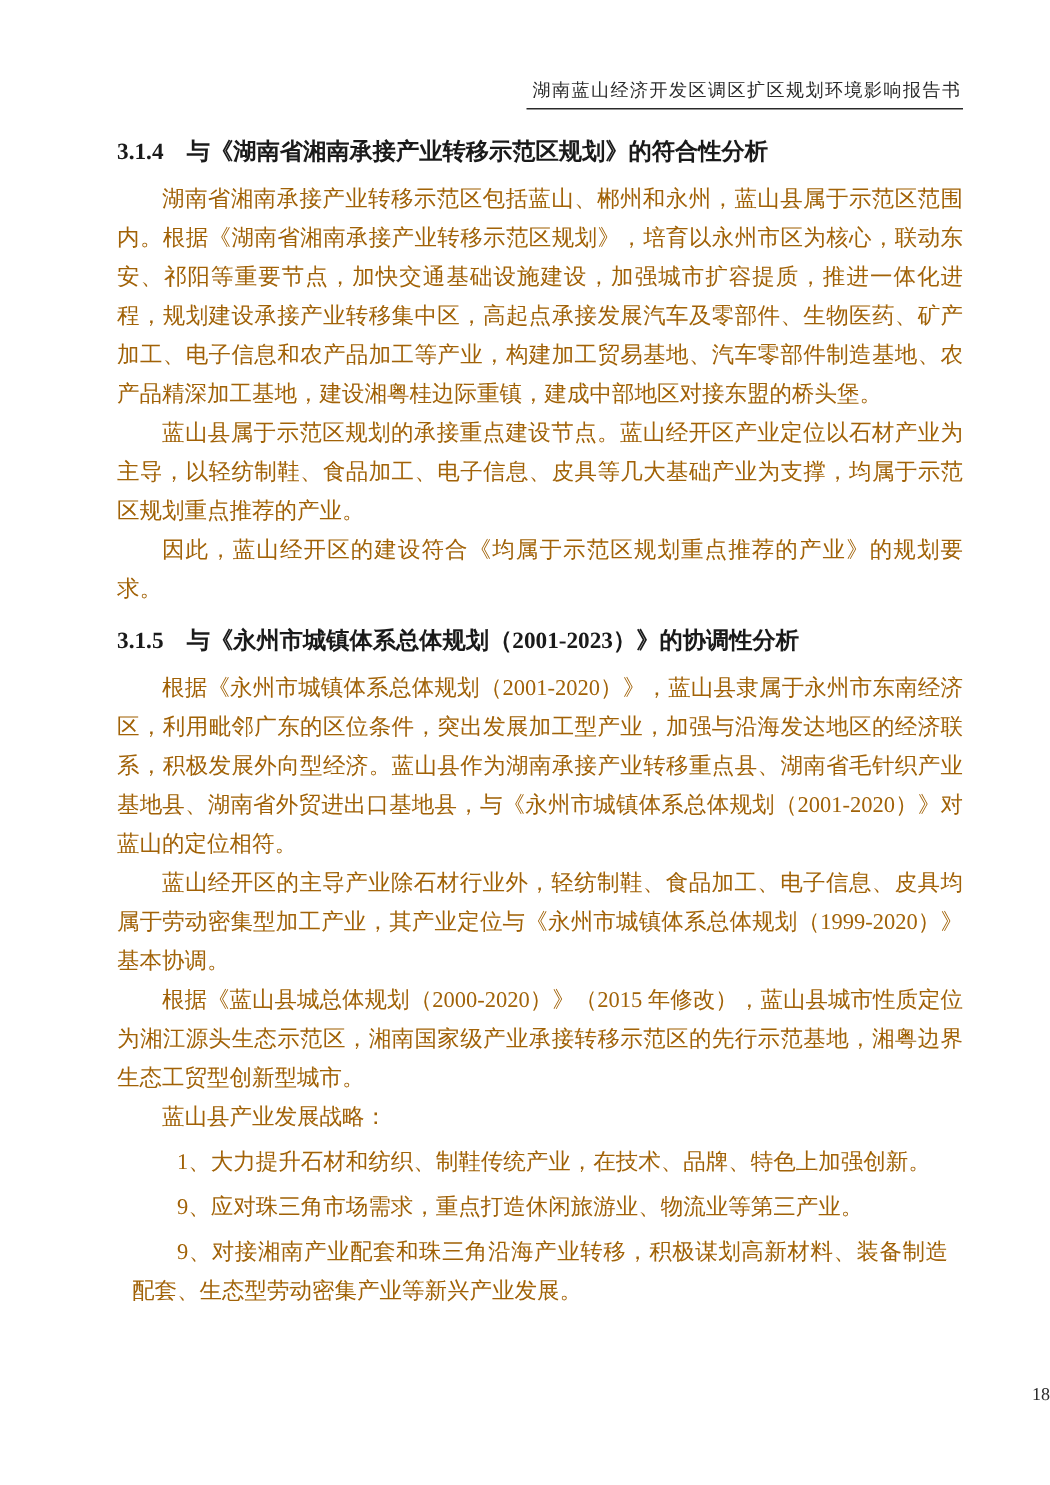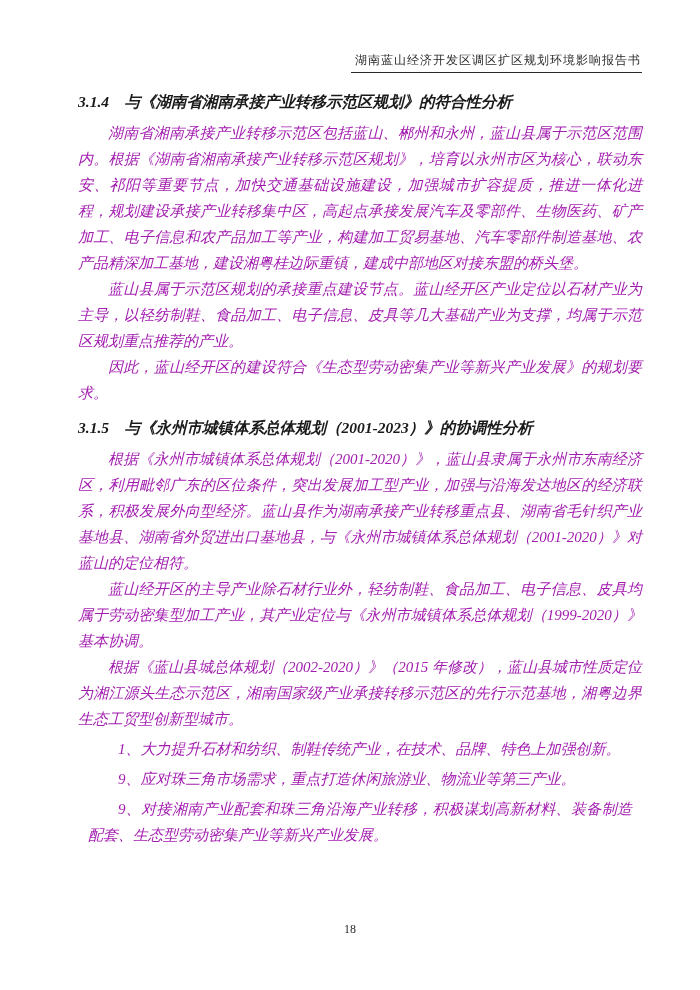--- a/index.html
+++ b/index.html
@@ -26,72 +26,72 @@
   }
   .running-head .rh-text {
     display: inline-block;
     border-bottom: 1.5px solid #2a2a2a;
     padding: 0 1px 4px 4px;
     letter-spacing: 1px;
     color: #2a2a2a;
   }
   .content {
     width: 564px;
-    font-style: italic;
   }
   .h {
     font-size: 15.5px;
     font-weight: bold;
     line-height: 26px;
     margin: 9px 0 5px 0;
     color: #1a1a1a;
   }
   .p {
     font-size: 15px;
     line-height: 26px;
     text-align: justify;
     text-justify: inter-character;
     text-indent: 2em;
     margin: 0;
-    color: #a21caf;
+    color: #a16207;
   }
   .li {
     margin: 4px 10px;
   }
   .footer {
     position: absolute;
     left: 0;
     right: 0;
     bottom: 44px;
-    text-align: center;
+    text-align: right;
     font-size: 12px;
     color: #2a2a2a;
   }
 </style>
 </head>
 <body>
 
 <div class="page">
 
   <div class="running-head">
     <span class="rh-text">湖南蓝山经济开发区调区扩区规划环境影响报告书</span>
   </div>
 
   <div class="content">
 
     <div class="h">3.1.4　与《湖南省湘南承接产业转移示范区规划》的符合性分析</div>
     <p class="p">湖南省湘南承接产业转移示范区包括蓝山、郴州和永州，蓝山县属于示范区范围内。根据《湖南省湘南承接产业转移示范区规划》，培育以永州市区为核心，联动东安、祁阳等重要节点，加快交通基础设施建设，加强城市扩容提质，推进一体化进程，规划建设承接产业转移集中区，高起点承接发展汽车及零部件、生物医药、矿产加工、电子信息和农产品加工等产业，构建加工贸易基地、汽车零部件制造基地、农产品精深加工基地，建设湘粤桂边际重镇，建成中部地区对接东盟的桥头堡。</p>
     <p class="p">蓝山县属于示范区规划的承接重点建设节点。蓝山经开区产业定位以石材产业为主导，以轻纺制鞋、食品加工、电子信息、皮具等几大基础产业为支撑，均属于示范区规划重点推荐的产业。</p>
-    <p class="p">因此，蓝山经开区的建设符合《生态型劳动密集产业等新兴产业发展》的规划要求。</p>
+    <p class="p">因此，蓝山经开区的建设符合《均属于示范区规划重点推荐的产业》的规划要求。</p>
 
     <div class="h">3.1.5　与《永州市城镇体系总体规划（2001-2023）》的协调性分析</div>
     <p class="p">根据《永州市城镇体系总体规划（2001-2020）》，蓝山县隶属于永州市东南经济区，利用毗邻广东的区位条件，突出发展加工型产业，加强与沿海发达地区的经济联系，积极发展外向型经济。蓝山县作为湖南承接产业转移重点县、湖南省毛针织产业基地县、湖南省外贸进出口基地县，与《永州市城镇体系总体规划（2001-2020）》对蓝山的定位相符。</p>
     <p class="p">蓝山经开区的主导产业除石材行业外，轻纺制鞋、食品加工、电子信息、皮具均属于劳动密集型加工产业，其产业定位与《永州市城镇体系总体规划（1999-2020）》基本协调。</p>
 
-    <p class="p">根据《蓝山县城总体规划（2002-2020）》（2015 年修改），蓝山县城市性质定位为湘江源头生态示范区，湘南国家级产业承接转移示范区的先行示范基地，湘粤边界生态工贸型创新型城市。</p>
+    <p class="p">根据《蓝山县城总体规划（2000-2020）》（2015 年修改），蓝山县城市性质定位为湘江源头生态示范区，湘南国家级产业承接转移示范区的先行示范基地，湘粤边界生态工贸型创新型城市。</p>
+    <p class="p">蓝山县产业发展战略：</p>
     <p class="p li">1、大力提升石材和纺织、制鞋传统产业，在技术、品牌、特色上加强创新。</p>
     <p class="p li">9、应对珠三角市场需求，重点打造休闲旅游业、物流业等第三产业。</p>
     <p class="p li">9、对接湘南产业配套和珠三角沿海产业转移，积极谋划高新材料、装备制造配套、生态型劳动密集产业等新兴产业发展。</p>
 
   </div>
 
   <div class="footer">
     <span>18</span>
   </div>
 

